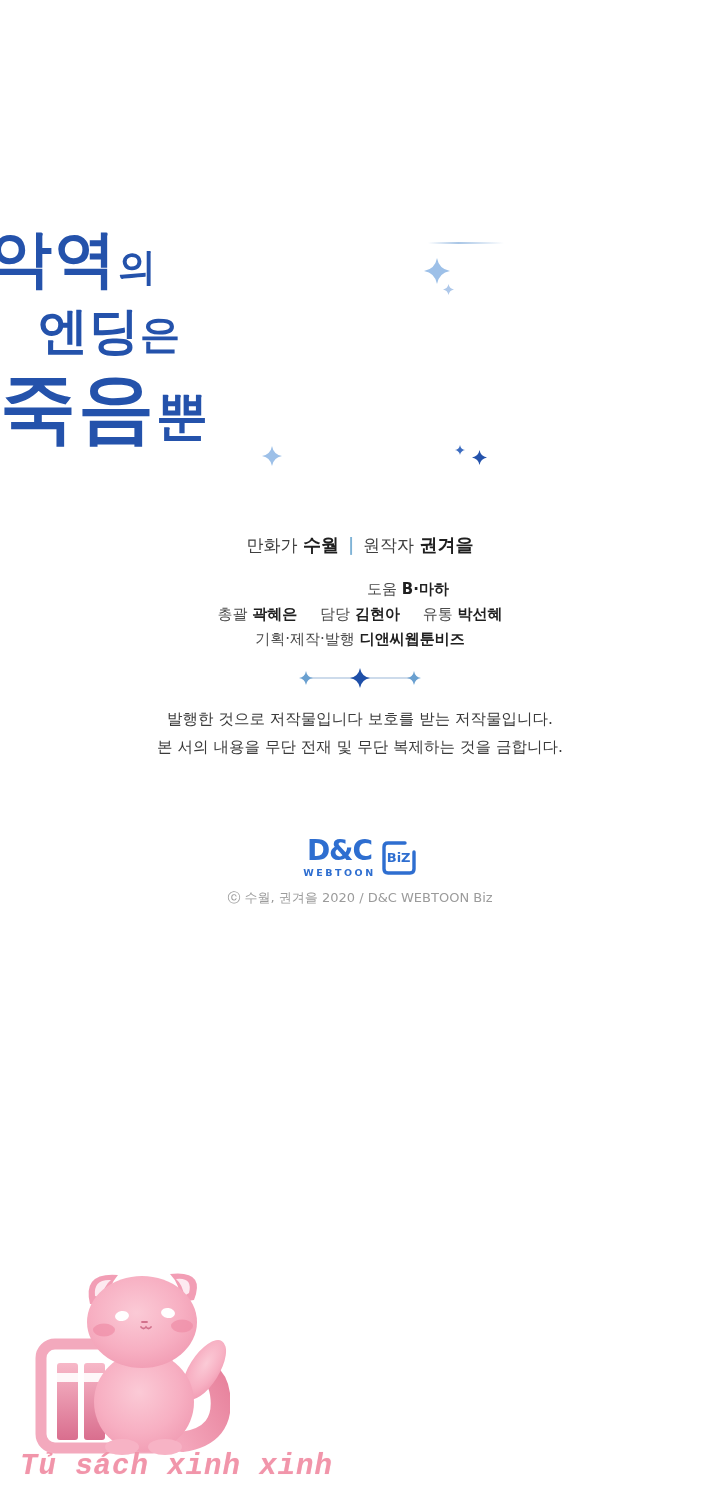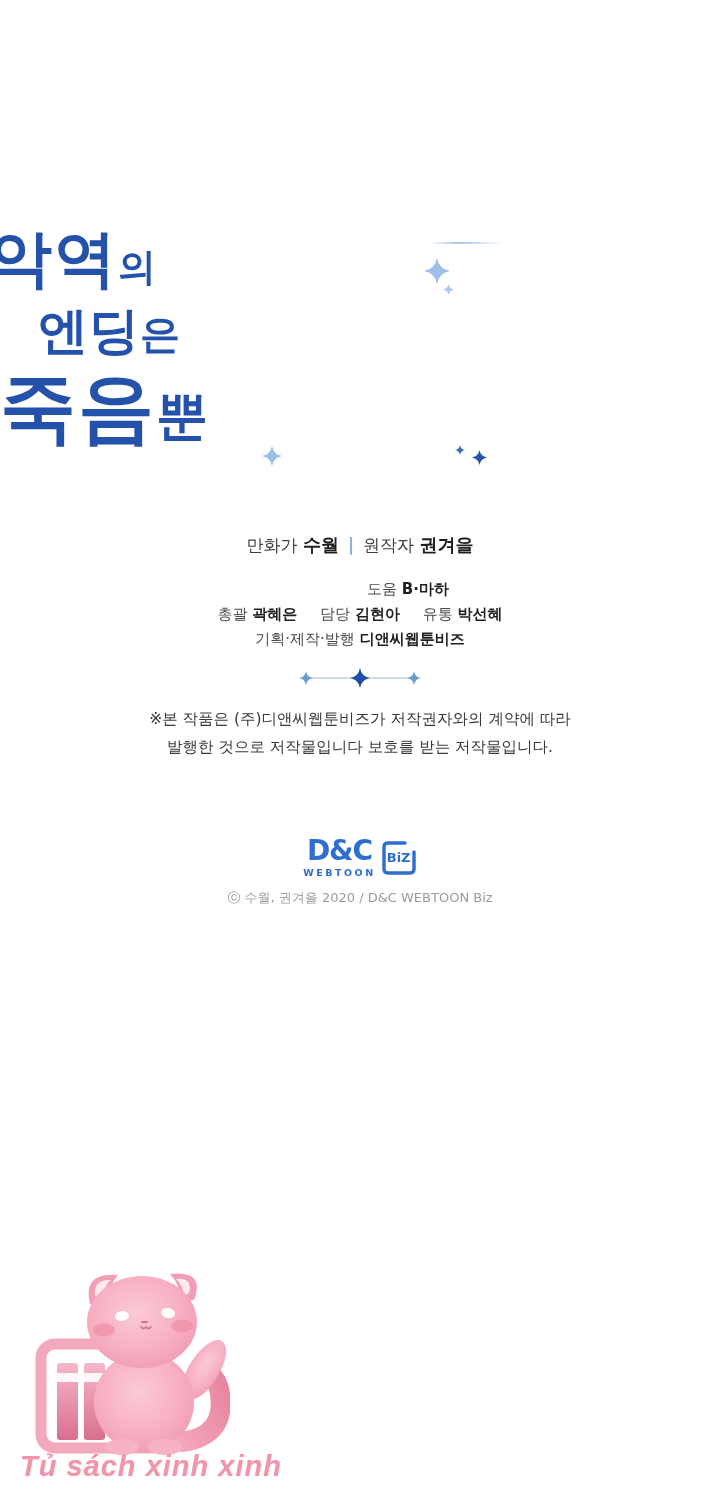--- a/index.html
+++ b/index.html
@@ -106,21 +106,21 @@
     text-align: center;
     font-size: 13px;
     color: #9b9b9b;
   }
 
   
   .mascot { position: absolute; left: 32px; top: 1270px; }
   .watermark-text {
     position: absolute;
     left: 20px; top: 1450px;
-    font-family: Liberation Sans, sans-serif;
+    font-family: Liberation Mono, monospace;
     font-style: italic;
     font-weight: bold;
     font-size: 29px;
     letter-spacing: 1px;
     color: #f195aa;
     text-shadow: 0 0 1px #fbd2dc;
   }
 </style>
 </head>
 <body>
@@ -184,22 +184,22 @@
   </div>
 
   <svg class="divider" width="124" height="20" viewBox="0 0 124 20">
     <line x1="4" y1="10" x2="120" y2="10" stroke="#9bb8d8" stroke-width="1.2"></line>
     <path d="M8,3 Q9,9 15,10 Q9,11 8,17 Q7,11 1,10 Q7,9 8,3 Z" fill="#6aa0d0"></path>
     <path d="M62,0 Q63.5,8.5 72,10 Q63.5,11.5 62,20 Q60.5,11.5 52,10 Q60.5,8.5 62,0 Z" fill="#1e4fa8"></path>
     <path d="M116,3 Q117,9 123,10 Q117,11 116,17 Q115,11 109,10 Q115,9 116,3 Z" fill="#6aa0d0"></path>
   </svg>
 
   <div class="notice">
-    <div>※본 작품은 (주)디앤씨웹툰비즈가 저작권자와의 계약에 따라</div>
     <div>발행한 것으로 저작물입니다 보호를 받는 저작물입니다.</div>
+    <div>본 서의 내용을 무단 전재 및 무단 복제하는 것을 금합니다.</div>
   </div>
 
   <div class="publisher-logo">
     <span class="logo-main-block">
       <span class="logo-main">D&amp;C</span>
       <span class="logo-sub">WEBTOON</span>
     </span>
     <span class="logo-badge">
       <svg width="36" height="36" viewBox="0 0 36 36">
         <path d="M24,3 H7 Q3,3 3,7 V29 Q3,33 7,33 H29 Q33,33 33,29 V12" fill="none" stroke="#2e6ed0" stroke-width="3.4" stroke-linecap="round"></path>

